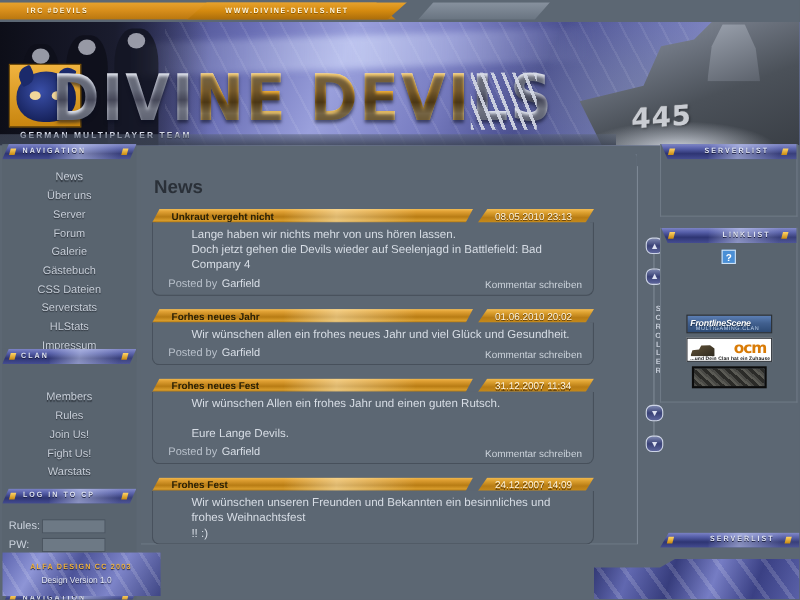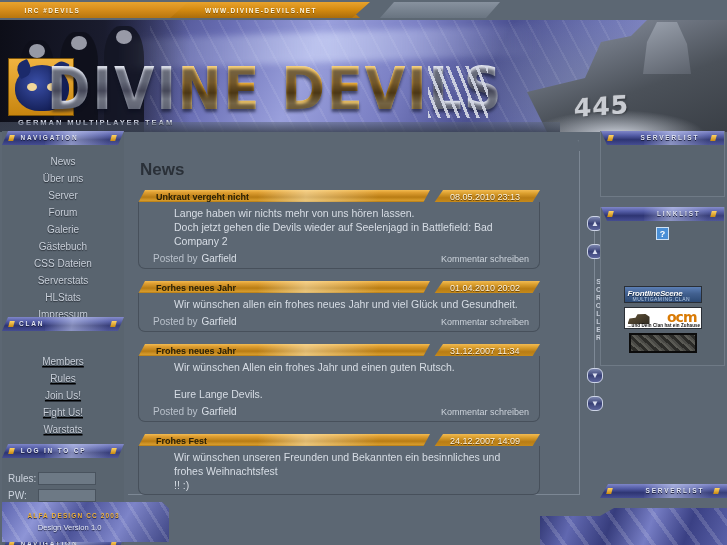--- a/index.html
+++ b/index.html
@@ -181,21 +181,21 @@
     font-family:"Liberation Sans", sans-serif;
   }
   .login-btn {
     margin: 7px 0 4px 6px; padding: 2px 7px; font-size:9px;
     background:#7a8693; color:#e9eef5; border:1px solid #4b555f;
     font-family:"Liberation Sans", sans-serif; cursor:pointer;
   }
 
   
   .design-foot {
-    position: absolute; left: 2px; top: 502px; width: 167px; height: 40px;
+    position: absolute; left: 2px; top: 502px; width: 144px; height: 40px;
     background: linear-gradient(120deg,#5b63ad 0%, #8e95d6 22%, #4d5499 45%, #7d84c8 70%, #3f4684 100%);
     clip-path: polygon(0 0, 160px 0, 175px 14px, 175px 40px, 0 40px);
     overflow:hidden;
   }
   .design-foot:after{
     content:''; position:absolute; inset:0;
     background: repeating-linear-gradient(58deg, rgba(255,255,255,.13) 0 3px, transparent 3px 14px);
   }
   .design-a {
     position:absolute; left: 22px; top: 10px; z-index:2;
@@ -426,21 +426,21 @@
         <a class="nav-item">Forum</a>
         <a class="nav-item">Galerie</a>
         <a class="nav-item">Gästebuch</a>
         <a class="nav-item">CSS Dateien</a>
         <a class="nav-item">Serverstats</a>
         <a class="nav-item">HLStats</a>
         <a class="nav-item">Impressum</a>
       </div>
     </div>
 
-    <div class="side-panel" style="margin-top:-12px;text-decoration:underline;">
+    <div class="side-panel" style="margin-top:-12px;">
       <div class="phead">
         <span class="phead-dot l"></span>
         <span class="phead-txt">CLAN</span>
         <span class="phead-dot r"></span>
       </div>
       <div class="side-body" style="padding-top:22px;">
         <a class="nav-item">Members</a>
         <a class="nav-item">Rules</a>
         <a class="nav-item">Join Us!</a>
         <a class="nav-item">Fight Us!</a>
@@ -491,53 +491,53 @@
           <div class="news-head-title">
             <span class="news-title-txt">Unkraut vergeht nicht</span>
           </div>
           <div class="news-head-date">
             <span class="news-date-txt">08.05.2010 23:13</span>
           </div>
         </div>
         <div class="news-body">
           <div class="news-text">
             <p>Lange haben wir nichts mehr von uns hören lassen.</p>
-            <p>Doch jetzt gehen die Devils wieder auf Seelenjagd in Battlefield: Bad Company 2</p>
+            <p>Doch jetzt gehen die Devils wieder auf Seelenjagd in Battlefield: Bad Company 4</p>
           </div>
           <div class="news-foot">
             <span class="news-posted"><span>Posted by</span><b>Garfield</b></span>
             <a class="news-comment">Kommentar schreiben</a>
           </div>
         </div>
       </div>
 
       <div class="news-item">
         <div class="news-head">
           <div class="news-head-title">
             <span class="news-title-txt">Forhes neues Jahr</span>
           </div>
           <div class="news-head-date">
-            <span class="news-date-txt">01.04.2010 20:02</span>
+            <span class="news-date-txt">01.06.2010 20:02</span>
           </div>
         </div>
         <div class="news-body" style="min-height:30px;">
           <div class="news-text">
             <p>Wir wünschen allen ein frohes neues Jahr und viel Glück und Gesundheit.</p>
           </div>
           <div class="news-foot">
             <span class="news-posted"><span>Posted by</span><b>Garfield</b></span>
             <a class="news-comment">Kommentar schreiben</a>
           </div>
         </div>
       </div>
 
       <div class="news-item">
         <div class="news-head">
           <div class="news-head-title">
-            <span class="news-title-txt">Frohes neues Jahr</span>
+            <span class="news-title-txt">Frohes neues Fest</span>
           </div>
           <div class="news-head-date">
             <span class="news-date-txt">31.12.2007 11:34</span>
           </div>
         </div>
         <div class="news-body">
           <div class="news-text">
             <p>Wir wünschen Allen ein frohes Jahr und einen guten Rutsch.</p>
             <div class="gap"></div>
             <p>Eure Lange Devils.</p>

